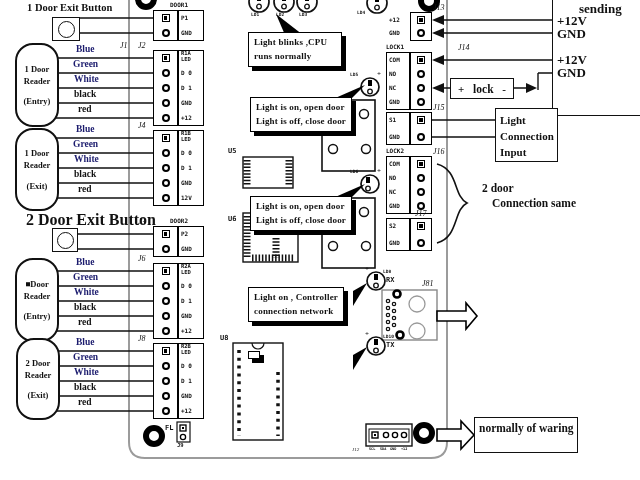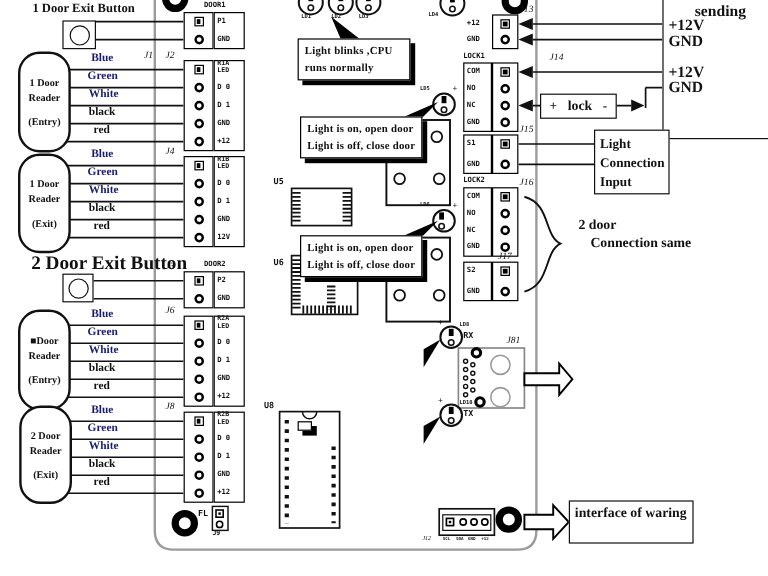--- a/index.html
+++ b/index.html
@@ -363,20 +363,24 @@
     <div>runs normally</div>
   </div>
   <div class="callout" style="left:250px;top:97px;">
     <div>Light is on, open door</div>
     <div>Light is off, close door</div>
   </div>
   <div class="callout" style="left:250px;top:196px;">
     <div>Light is on, open door</div>
     <div>Light is off, close door</div>
   </div>
+  <div class="callout" style="left:248px;top:287px;">
+    <div>Light on , Controller</div>
+    <div>connection network</div>
+  </div>
   <div class="callout" style="left:248px;top:351px;">
   </div>
 
   <div class="t mono" style="left:251px;top:13px;font-size:4.5px;">LD1</div>
   <div class="t mono" style="left:276px;top:13px;font-size:4.5px;">LD2</div>
   <div class="t mono" style="left:299px;top:13px;font-size:4.5px;">LD3</div>
   <div class="t mono" style="left:357px;top:11px;font-size:4.5px;">LD4</div>
   <div class="t mono" style="left:350px;top:73px;font-size:4.5px;">LD5</div>
   <div class="t" style="left:377px;top:71px;font-size:7px;">+</div>
   <div class="t mono" style="left:350px;top:170px;font-size:4.5px;">LD6</div>
@@ -418,16 +422,16 @@
     <div>Light</div>
     <div>Connection</div>
     <div>Input</div>
   </div>
 
   <div class="t" style="left:482px;top:183px;font-size:11.5px;">2 door</div>
   <div class="t" style="left:492px;top:198px;font-size:11.5px;">Connection same</div>
 
 
   <div class="obox" style="left:474px;top:417px;width:104px;height:36px;font-size:11.5px;line-height:15px;padding:3px 0 0 4px;box-sizing:border-box;">
-    <div>interface of waring</div>
+    <div>normally of waring</div>
   </div>
 
 </div>
 
 </body></html>

